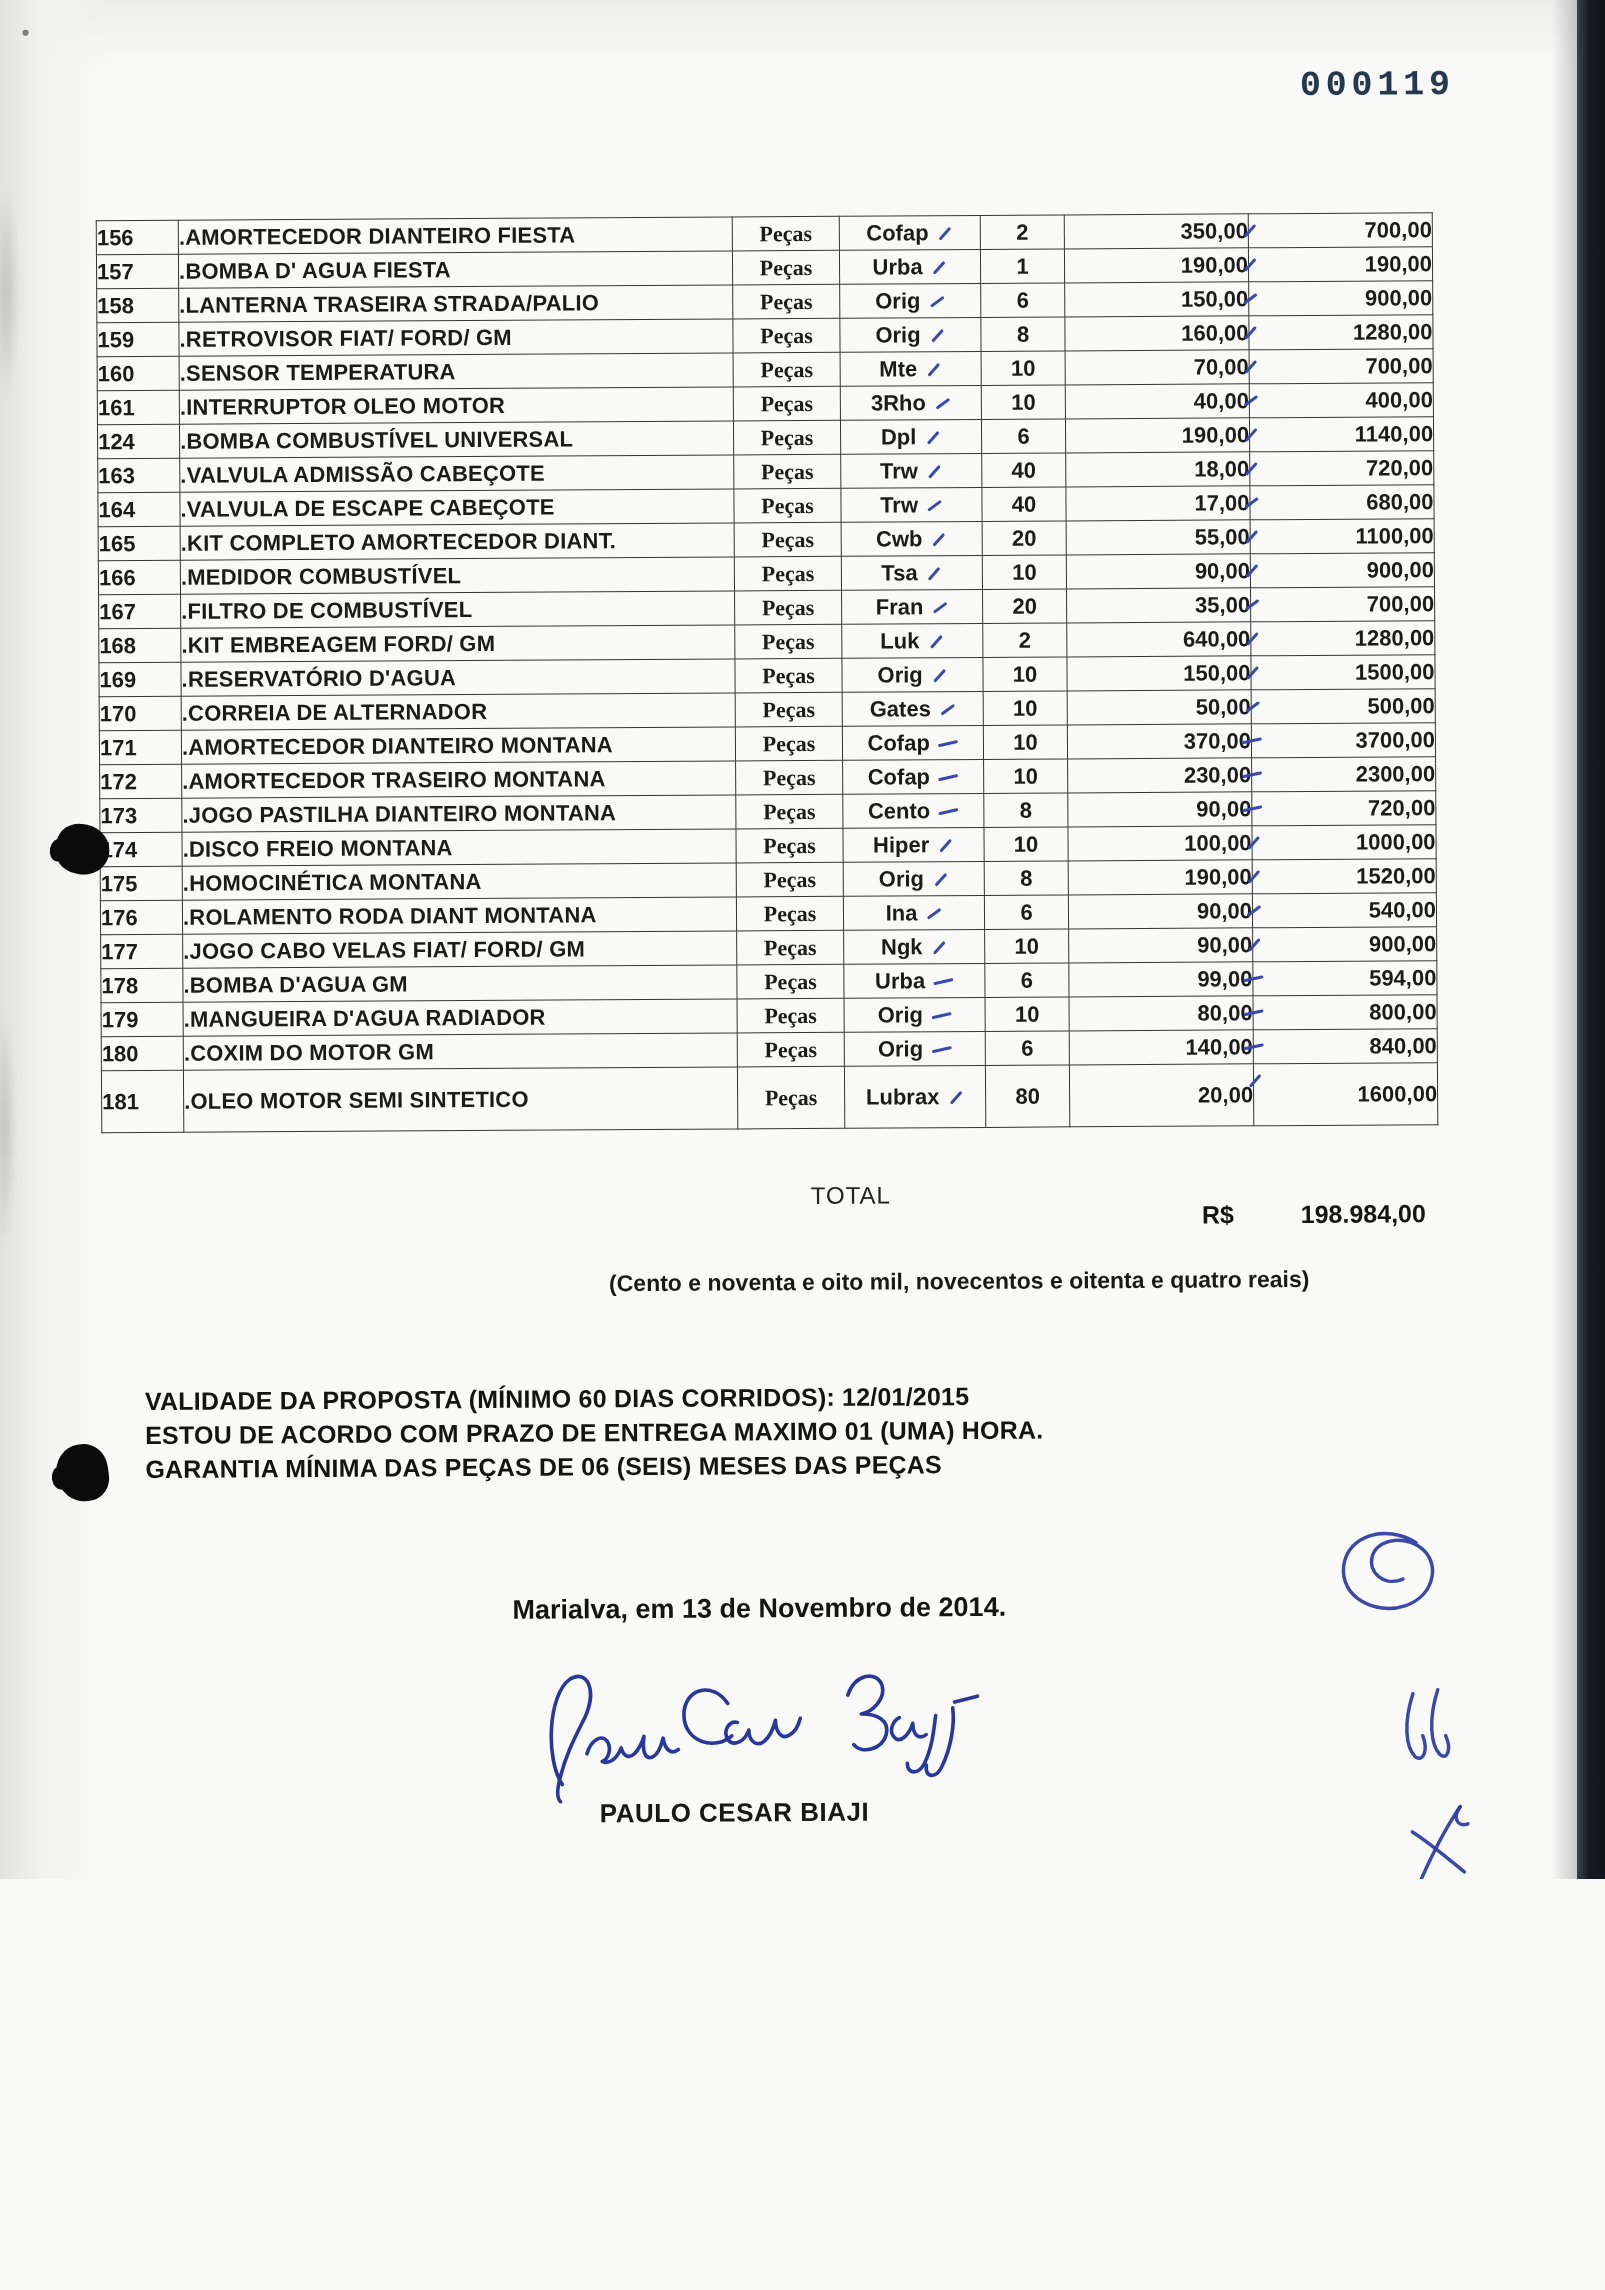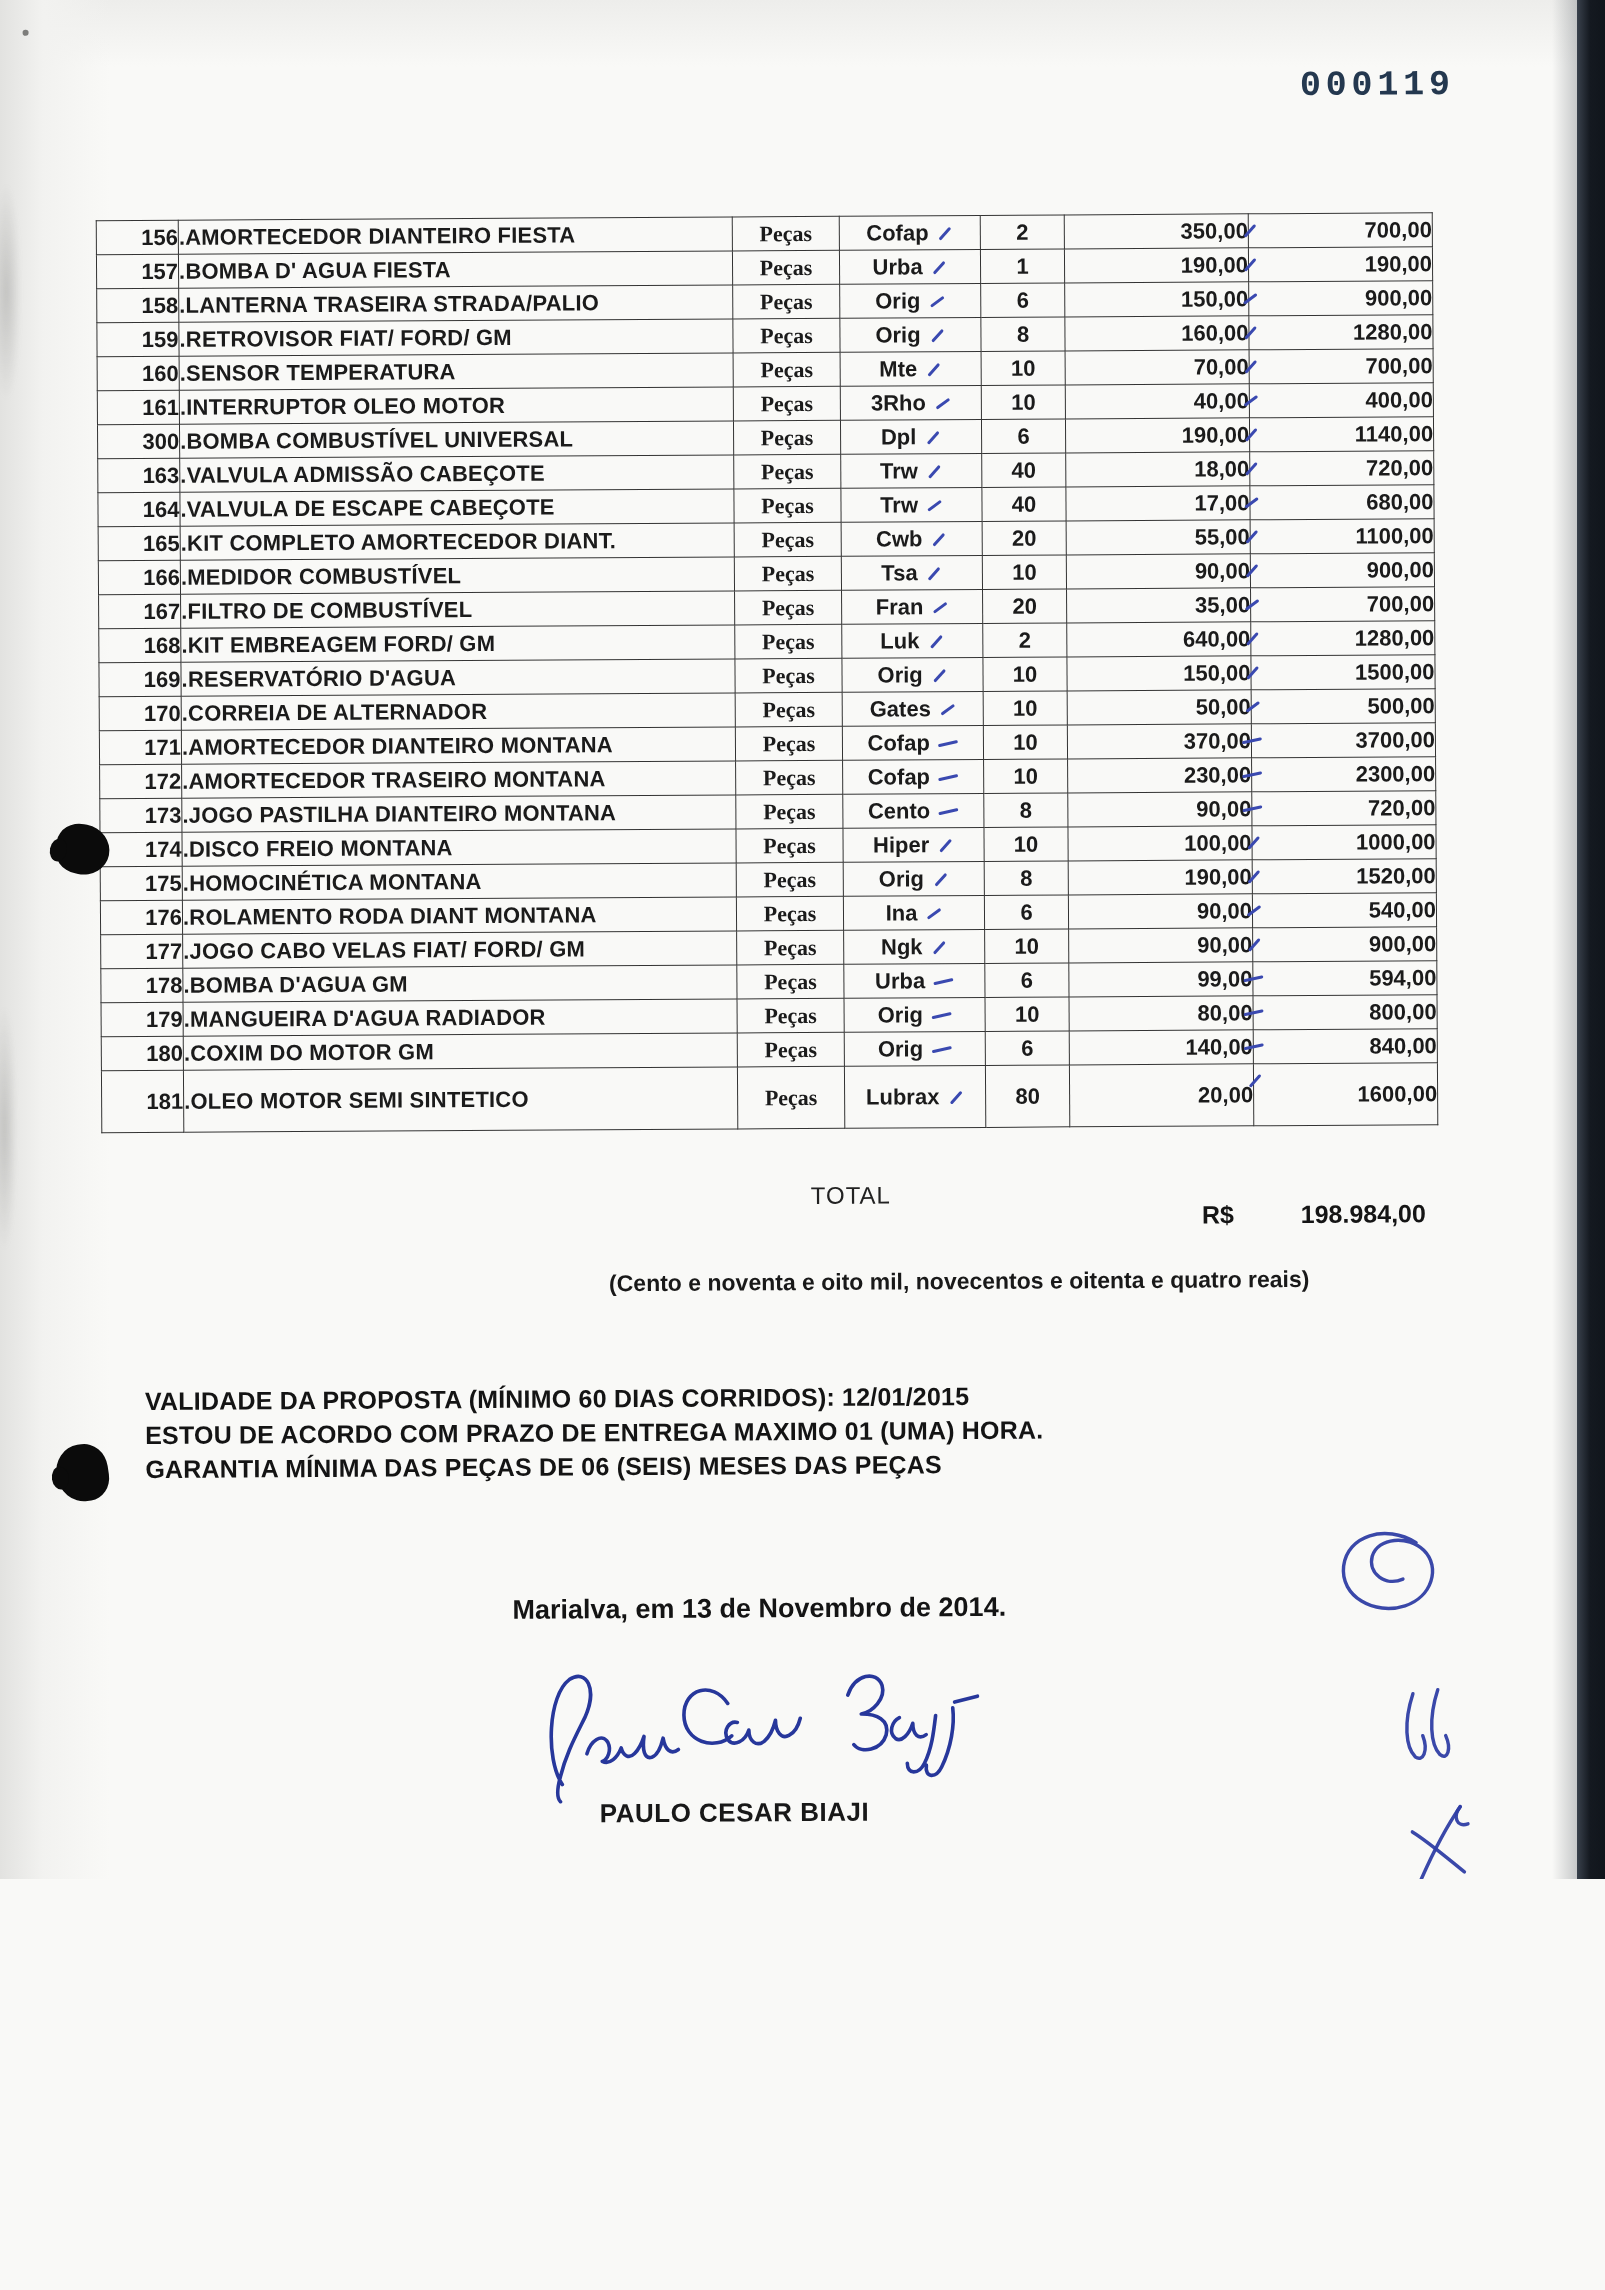--- a/index.html
+++ b/index.html
@@ -31,21 +31,21 @@
   table.parts {
     position:absolute; left:99px; top:216px;
     border-collapse:collapse; table-layout:fixed; width:1336px;
   }
   table.parts td {
     border:1.9px solid #343434;
     font-weight:700; font-size:22px; color:#1b1b1b;
     height:33px; padding:0; white-space:nowrap;
   }
   tr.last-row td { height:61px; }
-  .c-num   { text-align:right; }
+  .c-num   { text-align:left; }
   .c-desc  { padding-left:11.5px; letter-spacing:0.2px; }
   .c-unit  { text-align:center;font-family:Liberation Serif, serif; }
   .c-brand { text-align:center; position:relative;margin-left:32px; }
   .c-qty   { text-align:center; }
   .c-price { text-align:right; padding-right:29px; position:relative; }
   .c-total { text-align:right; padding-right:23px; }
 
   .tick {
     display:inline-block; width:16.3px; height:2.9px;
     background:#3a49b0; border-radius:1.9px;
@@ -182,21 +182,21 @@
           <tr>
         <td class="c-num">161</td>
         <td class="c-desc">.INTERRUPTOR OLEO MOTOR</td>
         <td class="c-unit">Peças</td>
         <td class="c-brand"><span>3Rho</span><span class="tick"></span></td>
         <td class="c-qty">10</td>
         <td class="c-price"><span>40,00</span><span class="tick tick-price"></span></td>
         <td class="c-total">400,00</td>
       </tr>
           <tr>
-        <td class="c-num">300</td>
+        <td class="c-num">124</td>
         <td class="c-desc">.BOMBA COMBUSTÍVEL UNIVERSAL</td>
         <td class="c-unit">Peças</td>
         <td class="c-brand"><span>Dpl</span><span class="tick"></span></td>
         <td class="c-qty">6</td>
         <td class="c-price"><span>190,00</span><span class="tick tick-price"></span></td>
         <td class="c-total">1140,00</td>
       </tr>
           <tr>
         <td class="c-num">163</td>
         <td class="c-desc">.VALVULA ADMISSÃO CABEÇOTE</td>

